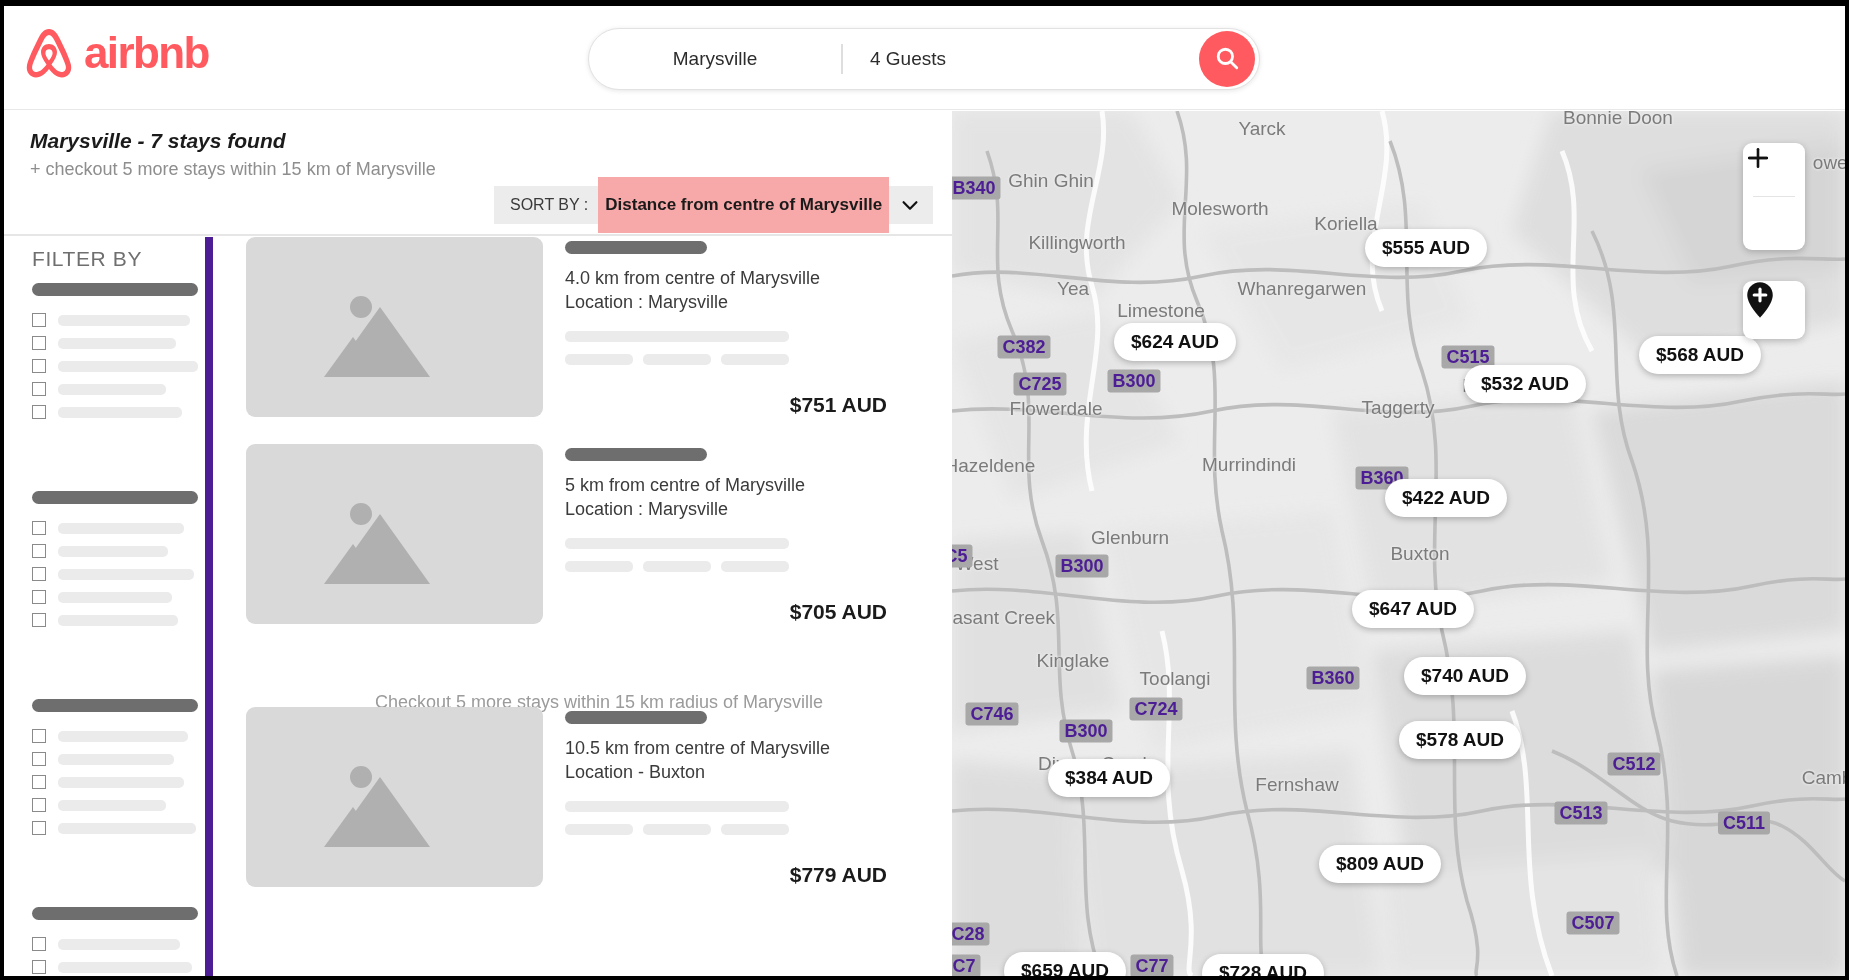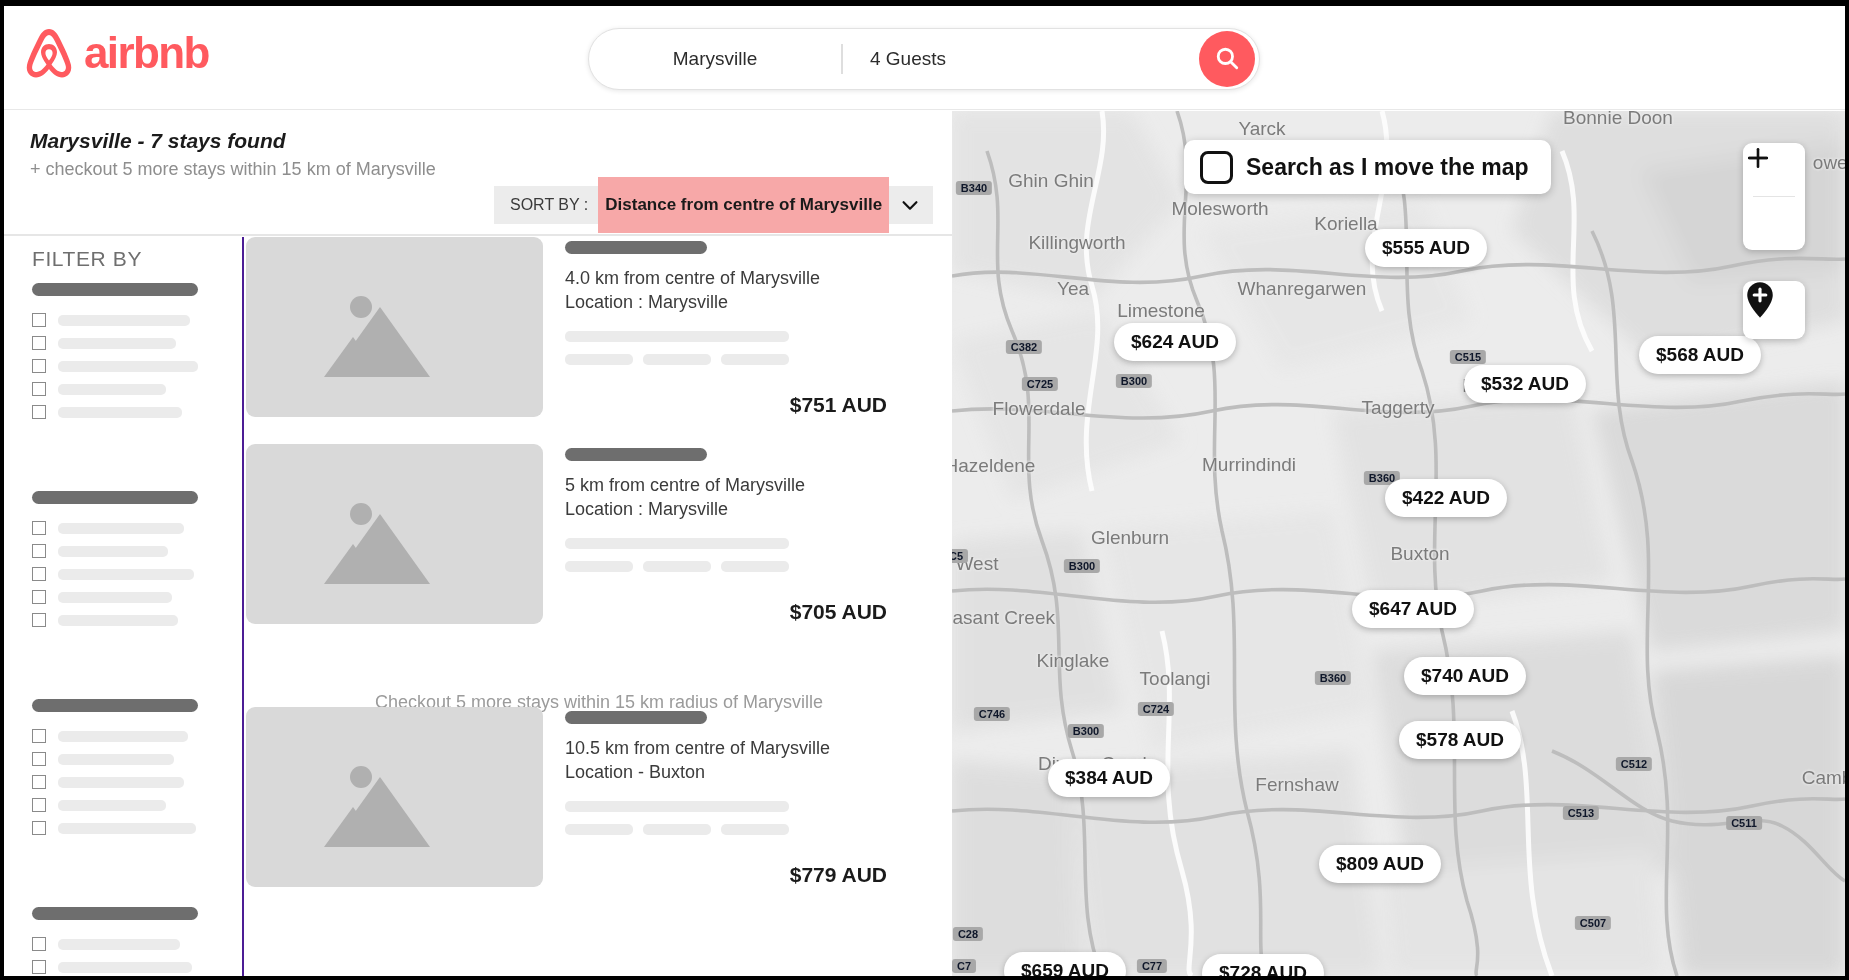--- a/index.html
+++ b/index.html
@@ -75,22 +75,22 @@
     padding: 18px 7px; white-space: nowrap;
   }
   #sort-caret { width: 22px; height: 22px; }
   #head-rule {
     position: absolute; left: 0; top: 228px; width: 948px; height: 2px;
     background: #e6e6e6;
   }
 
   
   #sidebar {
-    position: absolute; left: 0; top: 231px; width: 240px; height: 739px;
-    background: #fff; border-right: 2px solid #4c1d95; overflow: hidden;
+    position: absolute; left: 0; top: 231px; width: 209px; height: 739px;
+    background: #fff; border-right: 8px solid #4c1d95; overflow: hidden;
   }
   #filter-title {
     position: absolute; left: 28px; top: 10px;
     font-size: 21px; color: #6f6f6f; letter-spacing: .6px;
   }
   .fgroup { position: absolute; left: 28px; width: 166px; }
   .fbar {
     width: 166px; height: 13px; background: #6e6e6e; border-radius: 7px;
     margin-bottom: 17px;
   }
@@ -144,21 +144,21 @@
     overflow: hidden; background: #e9e9e9;
   }
   #map svg { position: absolute; left: 0; top: 0; }
   .placelabel {
     position: absolute; font-size: 19px; color: #7b7b7b;
     white-space: nowrap; transform: translate(-50%, -50%);
     text-shadow: 0 0 3px #eee, 0 0 3px #eee;
   }
   .shield {
     position: absolute; transform: translate(-50%, -50%);
-    background: #a8a8a8; color: #0f172a; font-size: 11px; font-weight: 700;
+    background: #a8a8a8; color: #4c1d95; font-size: 18px; font-weight: 700;
     padding: 1px 5px; border-radius: 3px; white-space: nowrap;
   }
   .pin {
     position: absolute; transform: translate(-50%, -50%);
     background: #fff; border-radius: 22px;
     padding: 8px 17px; font-size: 19px; font-weight: 700; color: #111;
     box-shadow: 0 2px 6px rgba(0,0,0,.25); white-space: nowrap; cursor: pointer;
   }
   #searchmove {
     position: absolute; left: 232px; top: 29px;
@@ -449,21 +449,21 @@
         <div class="placelabel" style="left: 666px; top: 7px;">Bonnie Doon</div>
         <div class="placelabel" style="left: 310px; top: 18px;">Yarck</div>
         <div class="placelabel" style="left: 99px; top: 70px;">Ghin Ghin</div>
         <div class="placelabel" style="left: 268px; top: 98px;">Molesworth</div>
         <div class="placelabel" style="left: 394px; top: 113px;">Koriella</div>
         <div class="placelabel" style="left: 125px; top: 132px;">Killingworth</div>
         <div class="placelabel" style="left: 350px; top: 178px;">Whanregarwen</div>
         <div class="placelabel" style="left: 121px; top: 178px;">Yea</div>
         <div class="placelabel" style="left: 209px; top: 200px;">Limestone</div>
         <div class="placelabel" style="left: 545px; top: 275px;">Rubicon</div>
-        <div class="placelabel" style="left: 87px; top: 298px; text-align: right;">Flowerdale</div>
+        <div class="placelabel" style="left: 104px; top: 298px; text-align: right;">Flowerdale</div>
         <div class="placelabel" style="left: 446px; top: 297px;">Taggerty</div>
         <div class="placelabel" style="left: 38px; top: 355px;">Hazeldene</div>
         <div class="placelabel" style="left: 297px; top: 354px;">Murrindindi</div>
         <div class="placelabel" style="left: 178px; top: 427px;">Glenburn</div>
         <div class="placelabel" style="left: 468px; top: 443px;">Buxton</div>
         <div class="placelabel" style="left: 25px; top: 453px;">West</div>
         <div class="placelabel" style="left: 38px; top: 507px;">Pleasant Creek</div>
         <div class="placelabel" style="left: 121px; top: 550px;">Kinglake</div>
         <div class="placelabel" style="left: 223px; top: 568px;">Toolangi</div>
         <div class="placelabel" style="left: 143px; top: 653px;">Dixons Creek</div>
@@ -500,24 +500,20 @@
         <div class="pin" style="left: 494px; top: 387px;">$422 AUD</div>
         <div class="pin" style="left: 461px; top: 498px;">$647 AUD</div>
         <div class="pin" style="left: 513px; top: 565px;">$740 AUD</div>
         <div class="pin" style="left: 508px; top: 629px;">$578 AUD</div>
         <div class="pin" style="left: 157px; top: 667px;">$384 AUD</div>
         <div class="pin" style="left: 428px; top: 753px;">$809 AUD</div>
         <div class="pin" style="left: 113px; top: 860px;">$659 AUD</div>
         <div class="pin" style="left: 311px; top: 862px;">$728 AUD</div>
       </div>
 
-    <div id="searchmove">
-      <span id="sm-box"></span>
-      <span id="sm-label">Search as I move the map</span>
-    </div>
 
     <div id="zoomctl">
       <div class="zbtn">
         <span>
           <svg width="30" height="30" viewBox="0 0 24 24" stroke="#111" stroke-width="2.1" stroke-linecap="round">
             <line x1="12" y1="5" x2="12" y2="19"></line>
               <line x1="5" y1="12" x2="19" y2="12"></line>
           </svg>
         </span>
       </div>

